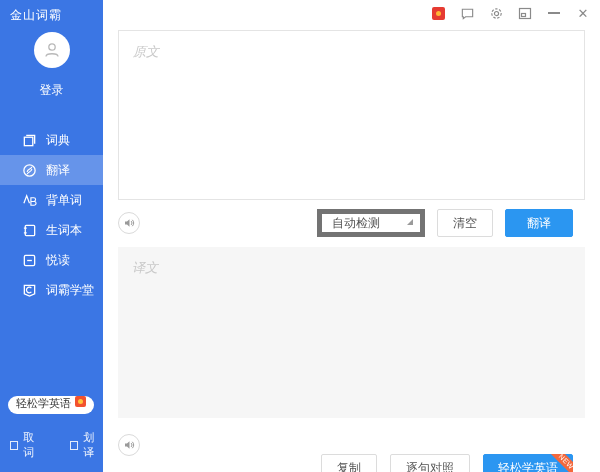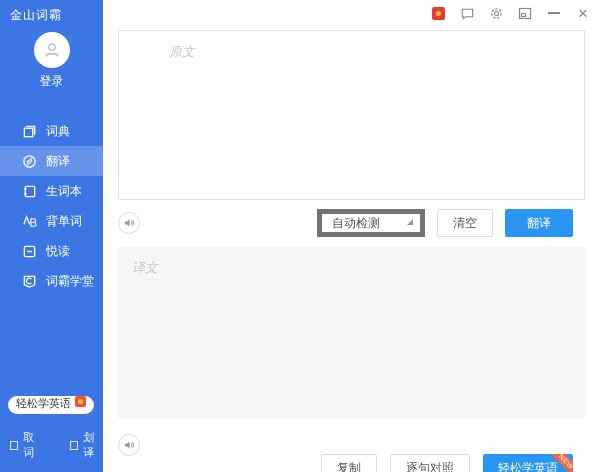--- a/index.html
+++ b/index.html
@@ -14,21 +14,21 @@
   .sidebar {
     width:103px; flex:0 0 103px; background:#3b76e4; color:#fff;
     display:flex; flex-direction:column; position:relative;
   }
   .app-title { padding:7px 0 0 10px; font-size:12px; color:#fff; letter-spacing:1px; }
   .avatar-wrap { margin-top:8px; display:flex; flex-direction:column; align-items:center; }
   .avatar {
     width:36px; height:36px; border-radius:50%; background:#fff;
     display:flex; align-items:center; justify-content:center; cursor:pointer;
   }
-  .login-label { margin-top:5px; font-size:12px; color:#fff; cursor:pointer;text-align:right; }
+  .login-label { margin-top:14px; font-size:12px; color:#fff; cursor:pointer;text-align:right; }
   .menu { margin-top:26px; display:flex; flex-direction:column; }
   .menu-item {
     height:30px; display:flex; align-items:center; padding-left:21px; gap:9px;
     font-size:12px; color:#fff; cursor:pointer; white-space:nowrap;
   }
   .menu-item.active { background:rgba(255,255,255,0.22); }
   .menu-item .mi-icon { width:16px; height:16px; display:flex; align-items:center; justify-content:center; }
   .sidebar-bottom { margin-top:auto; padding-bottom:6px; }
   .promo-pill {
     margin:0 auto 0 8px; width:86px; height:18px; background:#fff; border-radius:10px;
@@ -45,21 +45,21 @@
   
   .main { flex:1; display:flex; flex-direction:column; background:#fff; min-width:0; }
   .topbar { height:26px; display:flex; align-items:center; justify-content:flex-end; gap:13px; padding-right:9px; }
   .tb-btn { width:16px; height:16px; display:flex; align-items:center; justify-content:center; cursor:pointer; color:#8a8a8a; }
   .promo-red { width:13px; height:13px; background:#e63b32; border-radius:2px; position:relative; }
   .promo-red::after { content:""; position:absolute; left:4px; top:4px; width:5px; height:5px; background:#ffb636; border-radius:50%; }
   .tb-min { width:12px; height:0; border-top:2px solid #8a8a8a; }
   .tb-close { font-size:13px; color:#8a8a8a; line-height:1; }
 
   .source-box {
-    margin:4px 15px 0 15px; height:170px; border:1px solid #e4e4e4; background:#fff;padding-left:36px;
+    margin:4px 15px 0 15px; height:170px; border:1px solid #e4e4e4; background:#fff;
   }
   .source-box textarea {
     width:100%; height:100%; border:none; outline:none; resize:none;
     padding:12px 14px; font-family:inherit; font-size:13px; color:#333; background:transparent;
   }
   .source-box textarea::placeholder, .result-ph { font-style:italic; color:#c9c9c9; font-size:13px; }
 
   .mid-toolbar { height:46px; display:flex; align-items:center; padding:0 27px 0 15px; }
   .speak-btn {
     width:22px; height:22px; border:1px solid #dadada; border-radius:50%; background:#fff;
@@ -127,34 +127,34 @@
           <svg width="15" height="15" viewBox="0 0 16 16">
             <circle cx="8" cy="8" r="6" fill="none" stroke="#fff" stroke-width="1.4"></circle>
             <path d="M5.5 9.5 c0-3 5-3 5-5.5 M10.5 6.5 c0 3 -5 3 -5 5.5" fill="none" stroke="#fff" stroke-width="1.2"></path>
           </svg>
         </span>
         <span>翻译</span>
       </div>
       <div class="menu-item">
         <span class="mi-icon">
           <svg width="15" height="15" viewBox="0 0 16 16">
+            <path d="M2 11 L5 3 L8 11" fill="none" stroke="#fff" stroke-width="1.3"></path>
+            <path d="M9.5 5 h3 a2 2 0 0 1 0 4 h-3 z M9.5 9 h3.5 a2 2 0 0 1 0 4 h-3.5 z" fill="none" stroke="#fff" stroke-width="1.2"></path>
+          </svg>
+        </span>
+        <span>背单词</span>
+      </div>
+      <div class="menu-item">
+        <span class="mi-icon">
+          <svg width="15" height="15" viewBox="0 0 16 16">
             <rect x="3.5" y="2.5" width="10" height="11" rx="1" fill="none" stroke="#fff" stroke-width="1.4"></rect>
             <path d="M2 5.5 h3 M2 10.5 h3" stroke="#fff" stroke-width="1.4"></path>
           </svg>
         </span>
         <span>生词本</span>
-      </div>
-      <div class="menu-item">
-        <span class="mi-icon">
-          <svg width="15" height="15" viewBox="0 0 16 16">
-            <path d="M2 11 L5 3 L8 11" fill="none" stroke="#fff" stroke-width="1.3"></path>
-            <path d="M9.5 5 h3 a2 2 0 0 1 0 4 h-3 z M9.5 9 h3.5 a2 2 0 0 1 0 4 h-3.5 z" fill="none" stroke="#fff" stroke-width="1.2"></path>
-          </svg>
-        </span>
-        <span>背单词</span>
       </div>
       <div class="menu-item">
         <span class="mi-icon">
           <svg width="15" height="15" viewBox="0 0 16 16">
             <rect x="2.5" y="2.5" width="11" height="11" rx="1.5" fill="none" stroke="#fff" stroke-width="1.4"></rect>
             <path d="M5.5 8 h5" stroke="#fff" stroke-width="1.4"></path>
           </svg>
         </span>
         <span>悦读</span>
       </div>

